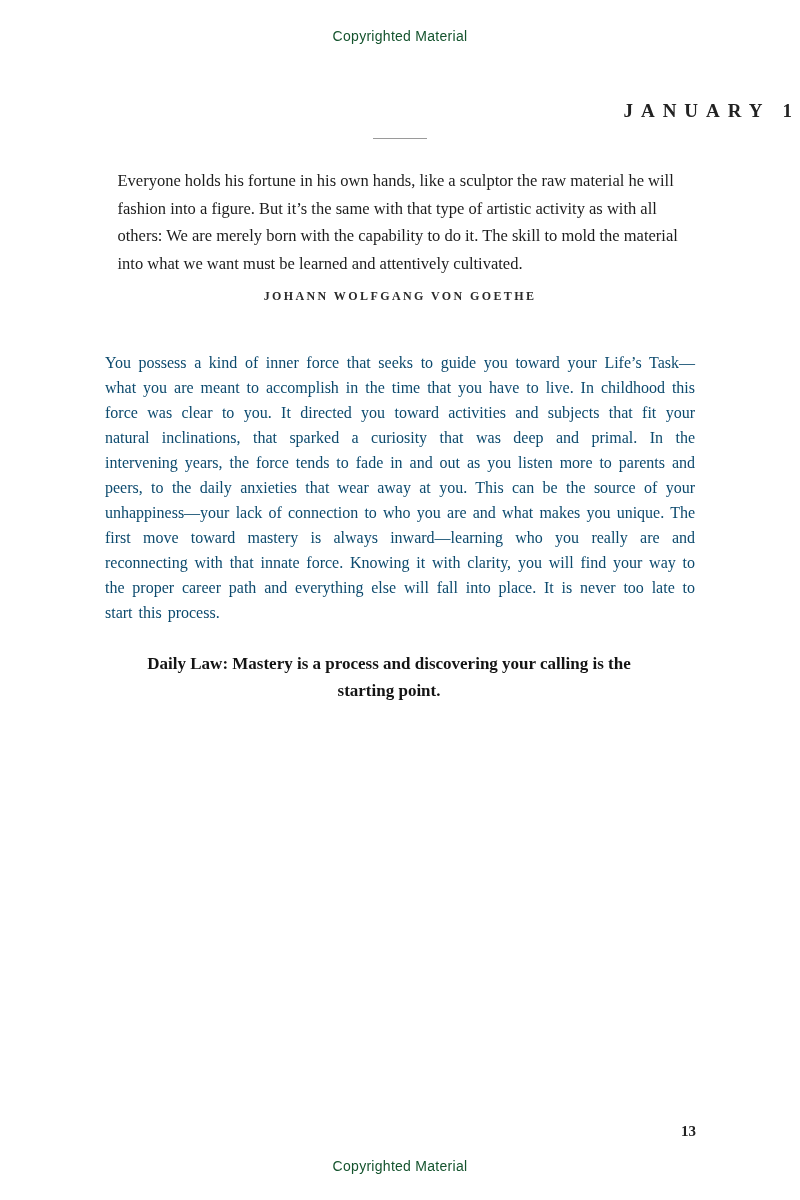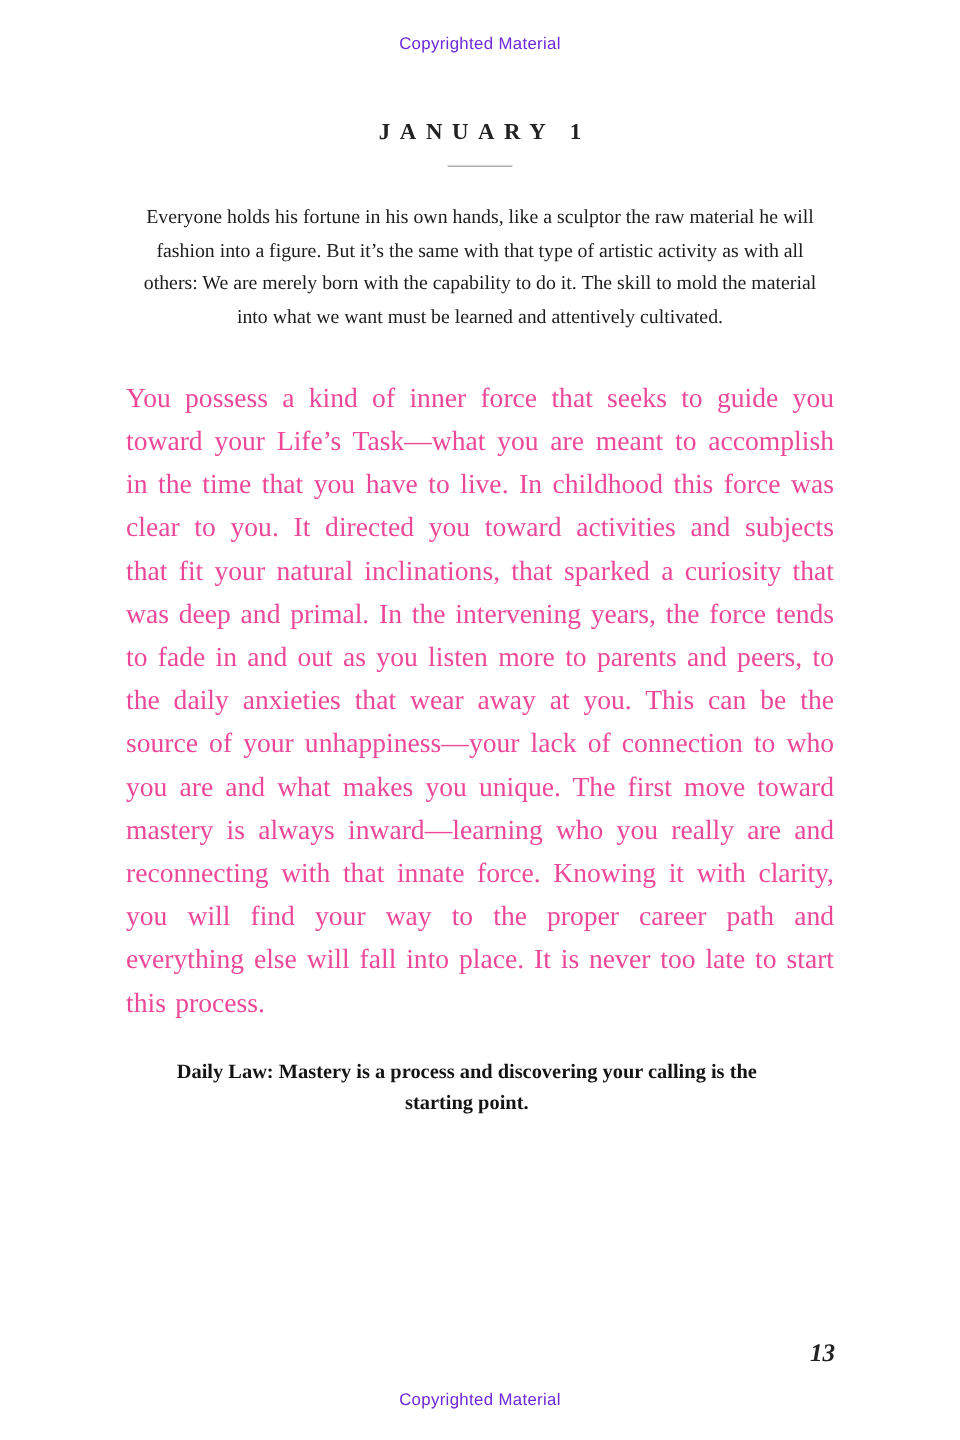--- a/index.html
+++ b/index.html
@@ -14,35 +14,35 @@
     margin: 0 auto;
     background: #ffffff;
     font-family: "Liberation Serif", serif;
     color: #1c1c1c;
     overflow: hidden;
   }
   .copyright {
     text-align: center;
     font-family: "Liberation Sans", sans-serif;
     font-size: 14px;
-    color: #6d28d9;
+    color: #14532d;
     letter-spacing: 0.02em;
   }
   .copyright.top {
     padding-top: 28px;
   }
   .copyright.bottom {
     position: absolute;
     bottom: 26px;
     left: 0;
     width: 100%;
   }
   .date-heading {
     margin-top: 56px;
-    text-align: center;
+    text-align: right;
     font-size: 19px;
     font-weight: bold;
     letter-spacing: 0.42em;
     text-indent: 0.42em; 
     color: #222222;
   }
   .heading-rule {
     width: 54px;
     height: 0;
     border-top: 1px solid #9a9a9a;
@@ -53,41 +53,41 @@
     text-align: center;
     font-style: italic;
     font-weight: normal;
     font-size: 31px;
     letter-spacing: 0.01em;
     color: #141414;
   }
   .epigraph {
     width: 565px;
     margin: 28px auto 0 auto;
-    text-align: center;
+    text-align: left;
     font-size: 16.5px;
     line-height: 1.68;
     color: #1c1c1c;
   }
   .attribution {
     margin-top: 11px;
     text-align: center;
     font-size: 12px;
     font-weight: bold;
     letter-spacing: 0.2em;
     color: #2a2a2a;
   }
   .body-text {
     width: 590px;
-    margin: 36px auto 0 auto;
+    margin: 46px auto 0 auto;
     text-align: justify;
-    font-size: 23px;
+    font-size: 16px;
     line-height: 1.565;
     word-spacing: 2px;
-    color: #ec4899;
+    color: #0c4a6e;
   }
   .daily-law {
     width: 538px;
     margin: 26px auto 0 auto;
     padding-right: 22px;
     box-sizing: content-box;
     text-align: center;
     font-weight: bold;
     font-size: 17px;
     line-height: 1.55;
@@ -99,40 +99,40 @@
     font-size: 15.5px;
     color: #1c1c1c;
   }
   .source-line .src-italic {
     font-style: italic;
   }
   .page-number {
     position: absolute;
     right: 104px;
     bottom: 60px;
-    font-style: italic;
     font-weight: bold;
-    font-size: 21px;
+    font-size: 15px;
     color: #222222;
   }
 </style>
 </head>
 <body>
 
 <div class="page">
 
   <div class="copyright top">Copyrighted Material</div>
 
   <div class="date-heading">JANUARY 1</div>
 
   <div class="heading-rule"></div>
 
 
   <div class="epigraph">Everyone holds his fortune in his own hands, like a sculptor the raw material he will fashion into a figure. But it’s the same with that type of artistic activity as with all others: We are merely born with the capability to do it. The skill to mold the material into what we want must be learned and attentively cultivated.</div>
 
+  <div class="attribution">JOHANN WOLFGANG VON GOETHE</div>
 
   <p class="body-text">You possess a kind of inner force that seeks to guide you toward your Life’s Task—what you are meant to accomplish in the time that you have to live. In childhood this force was clear to you. It directed you toward activities and subjects that fit your natural inclinations, that sparked a curiosity that was deep and primal. In the intervening years, the force tends to fade in and out as you listen more to parents and peers, to the daily anxieties that wear away at you. This can be the source of your unhappiness—your lack of connection to who you are and what makes you unique. The first move toward mastery is always inward—learning who you really are and reconnecting with that innate force. Knowing it with clarity, you will find your way to the proper career path and everything else will fall into place. It is never too late to start this process.</p>
 
   <p class="daily-law">Daily Law: Mastery is a process and discovering your calling is the starting point.</p>
 
 
   <div class="page-number">13</div>
 
   <div class="copyright bottom">Copyrighted Material</div>
 

